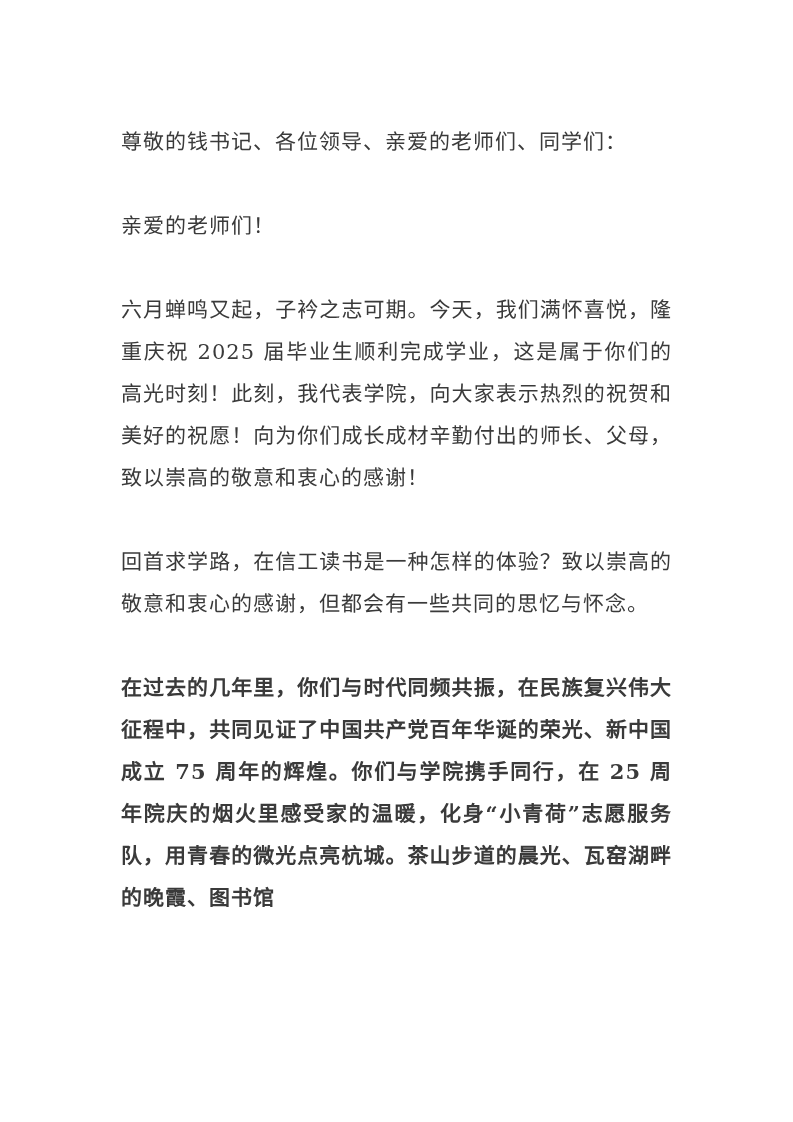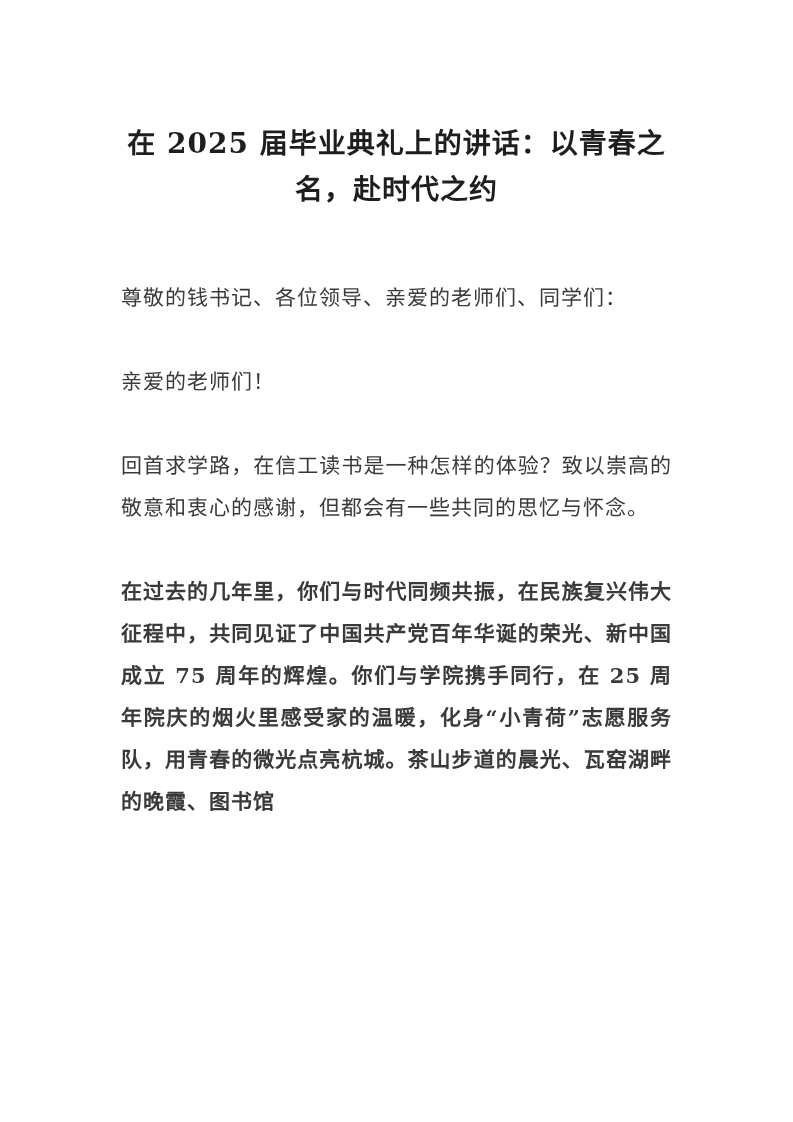--- a/index.html
+++ b/index.html
@@ -40,21 +40,21 @@
   }
   .doc-body p.para:last-child {
     margin-bottom: 0;
     font-weight: bold;
   }
 </style>
 </head>
 <body>
 
 <div class="page">
-  <h1 class="doc-title">在 2025 届毕业典礼上的讲话：以青春之名，赴时代之约</h1>
 
   <div class="doc-body">
     <p class="para">尊敬的钱书记、各位领导、亲爱的老师们、同学们：</p>
     <p class="para">亲爱的老师们！</p>
+    <p class="para">六月蝉鸣又起，子衿之志可期。今天，我们满怀喜悦，隆重庆祝 2025 届毕业生顺利完成学业，这是属于你们的高光时刻！此刻，我代表学院，向大家表示热烈的祝贺和美好的祝愿！向为你们成长成材辛勤付出的师长、父母，致以崇高的敬意和衷心的感谢！</p>
     <p class="para">回首求学路，在信工读书是一种怎样的体验？致以崇高的敬意和衷心的感谢，但都会有一些共同的思忆与怀念。</p>
     <p class="para">在过去的几年里，你们与时代同频共振，在民族复兴伟大征程中，共同见证了中国共产党百年华诞的荣光、新中国成立 75 周年的辉煌。你们与学院携手同行，在 25 周年院庆的烟火里感受家的温暖，化身“小青荷”志愿服务队，用青春的微光点亮杭城。茶山步道的晨光、瓦窑湖畔的晚霞、图书馆</p>
   </div>
 </div>
 
 </body></html>

